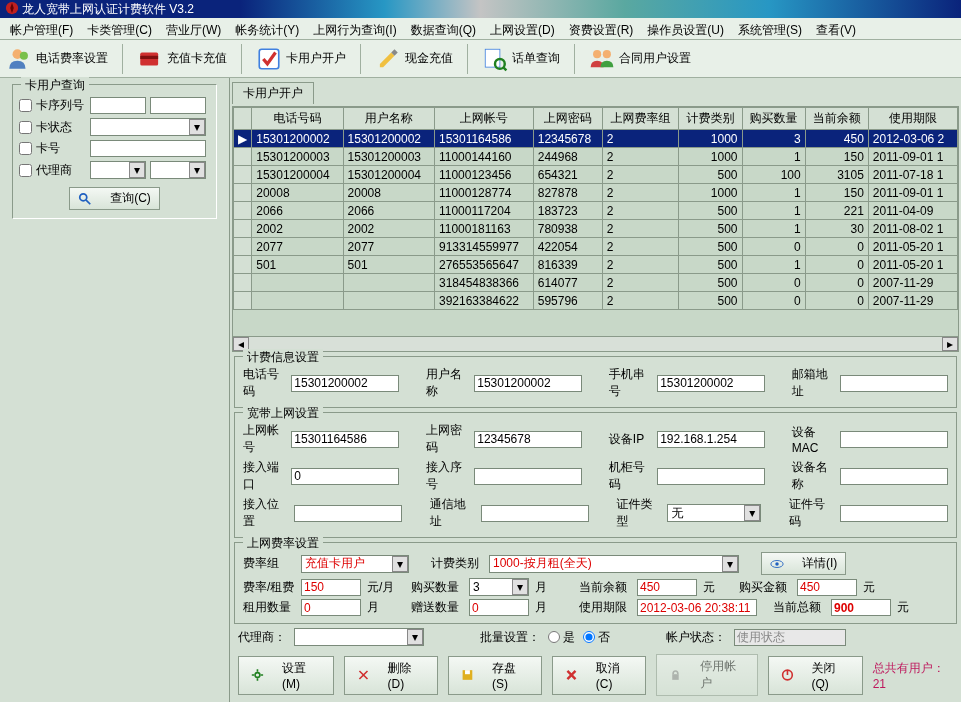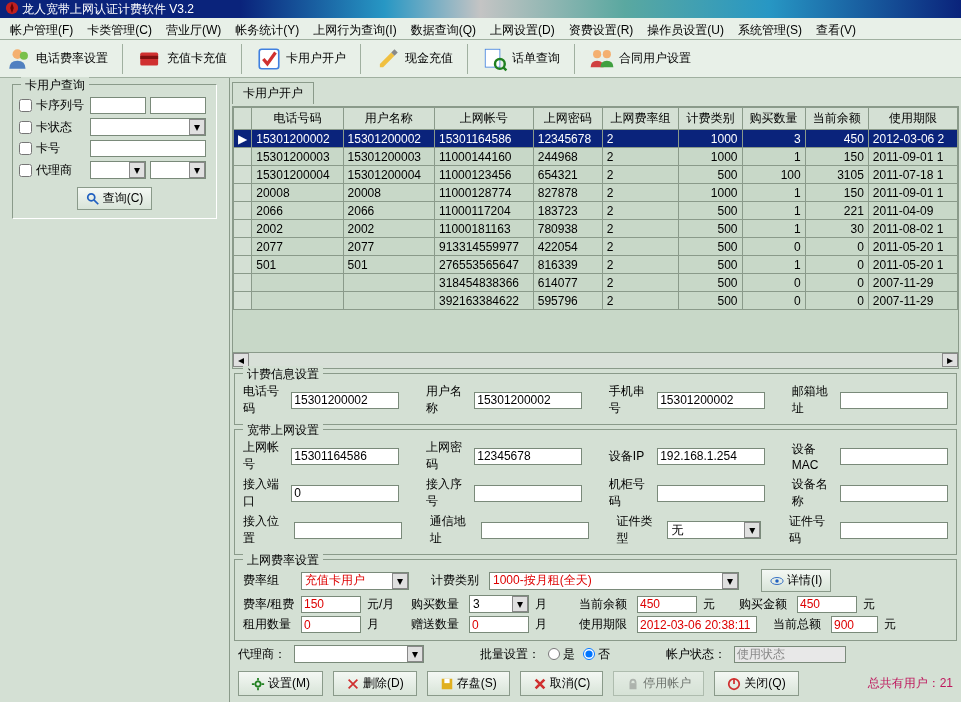--- a/index.html
+++ b/index.html
@@ -18,21 +18,21 @@
 .tab{background:#e8f0e8;border:1px solid #8a9a8a;padding:2px 8px;display:flex;align-items:center;gap:3px;border-bottom:none}
 .tab svg{width:14px;height:14px}
 .left-group{border:1px solid #fff;border-top-color:#8a9a8a;border-left-color:#8a9a8a;background:#d4e0d4;padding:8px 6px;margin:4px 10px;position:relative}
 .left-group .grp-title{position:absolute;top:-8px;left:8px;background:#d4e0d4;padding:0 4px}
 .fld-row{display:flex;align-items:center;gap:4px;margin:4px 0}
 .fld-row input[type=checkbox]{width:13px;height:13px}
 .fld-row .lbl{width:50px}
 .txt-in{border:1px solid #7a8a7a;background:#fff;height:17px;padding:0 2px}
 .combo{border:1px solid #7a8a7a;background:#fff;height:18px;display:flex;align-items:center;justify-content:flex-end}
 .combo-btn{width:16px;height:16px;background:#e0e0e0;border:1px solid #888;display:flex;align-items:center;justify-content:center}
-.btn{border:1px solid #8a9a8a;background:linear-gradient(#f4f8f4,#d8e4d8);padding:2px 8px;display:inline-flex;align-items:center;gap:3px;cursor:pointer}
+.btn{border:1px solid #8a9a8a;background:linear-gradient(#f4f8f4,#d8e4d8);padding:2px 8px;display:inline-flex;align-items:center;gap:18px;cursor:pointer}
 .btn svg{width:14px;height:14px}
 .right-pane{flex:1;background:#d4e0d4;padding:2px;display:flex;flex-direction:column;overflow:hidden}
 .rtab-strip{display:flex;padding:2px 0}
 .rtab{background:#d4e0d4;border:1px solid #8a9a8a;padding:2px 10px;border-bottom:none}
 .grid-wrap{border:1px solid #8a9a8a;background:#c8d8c8;height:250px;overflow:auto;position:relative}
 table.grid{border-collapse:collapse;width:100%;background:#c8d8c8}
 table.grid th{background:#d4e0d4;border:1px solid #8a9a8a;padding:2px 4px;font-weight:normal;text-align:center;height:20px;position:sticky;top:0}
 table.grid td{border:1px solid #8a9a8a;padding:1px 4px;height:18px;white-space:nowrap}
 table.grid td.num{text-align:right}
 table.grid tr.sel td{background:#0a237b;color:#fff}
@@ -433,21 +433,21 @@
         <span class="lbl">租用数量</span>
         <input class="txt-in red" style="width: 60px;" value="0">
         <span style="width:38px">月</span>
         <span class="lbl">赠送数量</span>
         <input class="txt-in red" style="width: 60px;" value="0">
         <span style="width:38px">月</span>
         <span class="lbl">使用期限</span>
         <input class="txt-in red" style="width: 120px;" value="2012-03-06 20:38:11">
         <span style="width:4px"></span>
         <span class="lbl">当前总额</span>
-        <input class="txt-in red" style="width: 47px;" value="900">
+        <input class="txt-in red" style="width: 60px; font-weight: bold;" value="900">
         <span>元</span>
       </div>
     </div>
 
     <div class="bottom-row">
       <span>代理商：</span>
       <div class="combo" style="width:130px">
           <div class="combo-btn">▾</div>
         </div>
       <span style="width:40px"></span>

